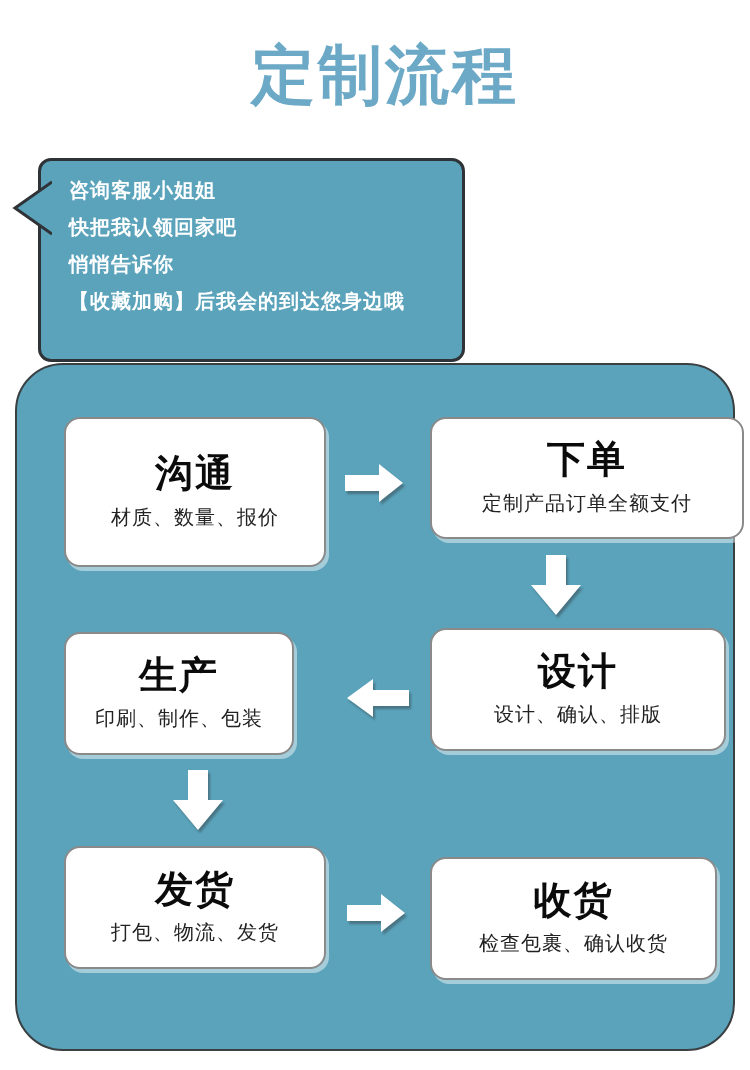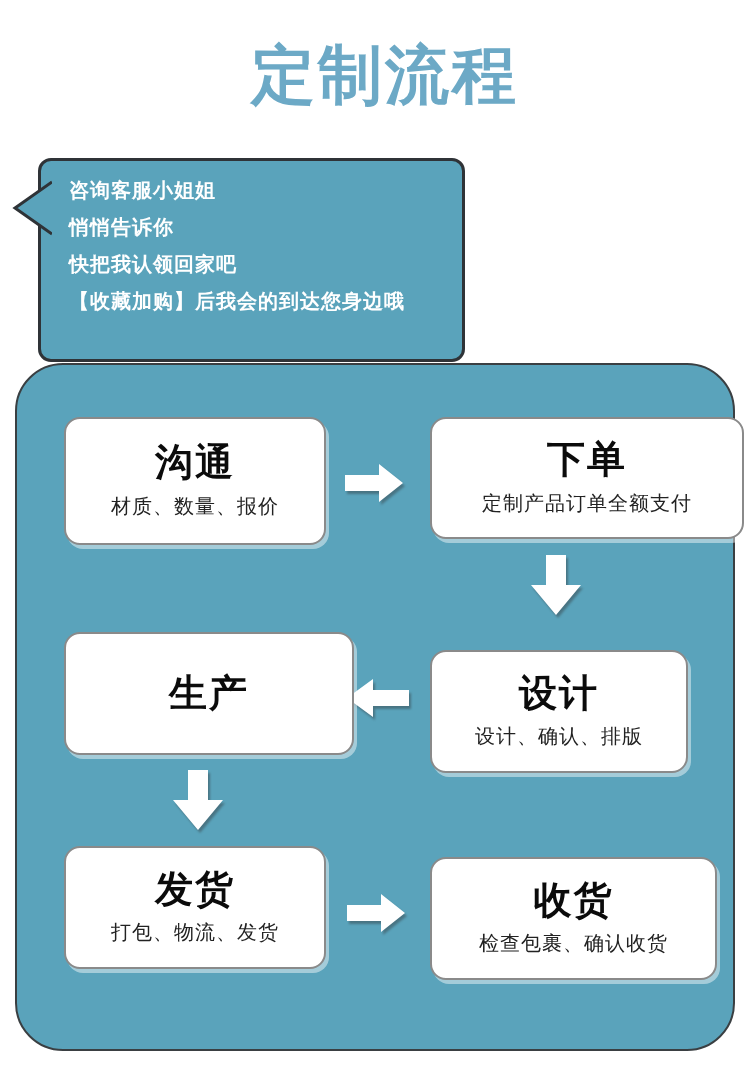--- a/index.html
+++ b/index.html
@@ -43,24 +43,24 @@
     gap:9px;
   }
   .step-title{
     margin:0;font-size:38px;font-weight:800;color:#0B0B0B;
     letter-spacing:2px;line-height:1.1;
   }
   .step-subtitle{
     margin:0;font-size:20px;font-weight:400;color:#222222;
     letter-spacing:1px;white-space:nowrap;
   }
-  .c1{left:47px;top:52px;width:262px;height:128px;}
+  .c1{left:47px;top:52px;width:262px;height:150px;}
   .c2{left:413px;top:52px;width:314px;height:122px;}
-  .c3{left:47px;top:267px;width:290px;height:123px;}
-  .c4{left:413px;top:285px;width:258px;height:123px;}
+  .c3{left:47px;top:267px;width:230px;height:123px;}
+  .c4{left:413px;top:263px;width:296px;height:123px;}
   .c5{left:47px;top:481px;width:262px;height:123px;}
   .c6{left:413px;top:492px;width:287px;height:123px;}
   
   .flow-arrow{position:absolute;}
   .flow-arrow svg{display:block;filter:drop-shadow(2px 3px 1px rgba(50,60,65,0.45));}
   .a-r1{left:328px;top:99px;}
   .a-d1{left:514px;top:190px;}
   .a-l1{left:330px;top:314px;}
   .a-d2{left:156px;top:405px;}
   .a-r2{left:330px;top:529px;}
@@ -70,22 +70,22 @@
 
 <h1 class="page-title">定制流程</h1>
 
 <div class="bubble">
   <svg class="bubble-tail" width="44" height="62" viewBox="0 0 44 62">
     <path d="M44 5 L7 31 L44 57 Z" fill="#5AA3BB" stroke="none"></path>
     <path d="M44 5 L7 31 L44 57" fill="none" stroke="#2F3337" stroke-width="3" stroke-linejoin="miter"></path>
   </svg>
   <div class="bubble-lines">
     <p class="bubble-line">咨询客服小姐姐</p>
+    <p class="bubble-line">快把我认领回家吧</p>
     <p class="bubble-line">悄悄告诉你</p>
-    <p class="bubble-line">快把我认领回家吧</p>
     <p class="bubble-line">【收藏加购】后我会的到达您身边哦</p>
   </div>
 </div>
 
 <div class="flow-container">
 
   <div class="step-card c1">
     <h2 class="step-title">沟通</h2>
     <p class="step-subtitle">材质、数量、报价</p>
   </div>
@@ -113,20 +113,21 @@
   </div>
 
   <div class="flow-arrow a-l1">
     <svg width="62" height="38" viewBox="0 0 62 38">
       <polygon points="62,11 26,11 26,0 0,19 26,38 26,27 62,27" fill="#ffffff"></polygon>
     </svg>
   </div>
 
   <div class="step-card c3">
     <h2 class="step-title">生产</h2>
+    <p class="step-subtitle">印刷、制作、包装</p>
   </div>
 
   <div class="flow-arrow a-d2">
     <svg width="50" height="60" viewBox="0 0 50 60">
       <polygon points="15,0 35,0 35,30 50,30 25,60 0,30 15,30" fill="#ffffff"></polygon>
     </svg>
   </div>
 
   <div class="step-card c5">
     <h2 class="step-title">发货</h2>

